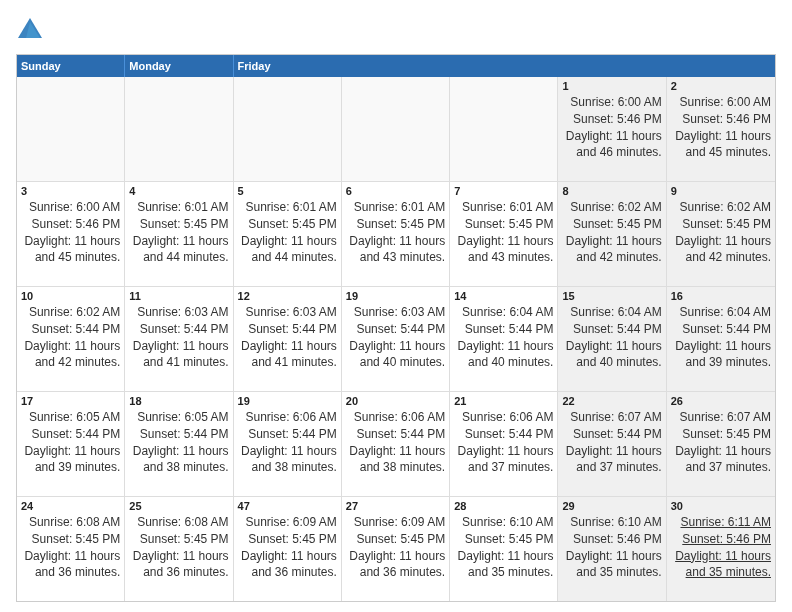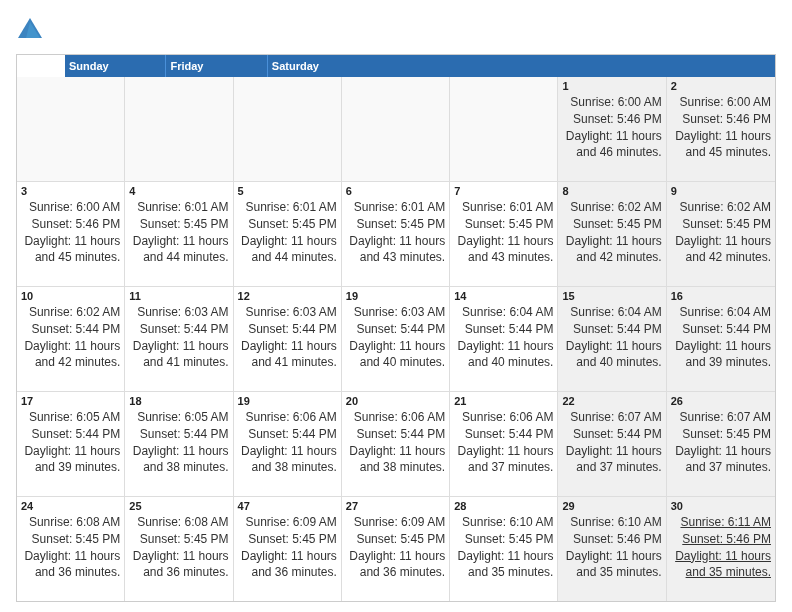--- a/index.html
+++ b/index.html
@@ -54,21 +54,20 @@
     .calendar {
       flex: 1;
       display: flex;
       flex-direction: column;
       border: 1px solid #ccc;
     }
     .cal-header {
       display: grid;
       grid-template-columns: repeat(7, 1fr);
       background: #2b6cb0;
-      margin-left: 48px;
     }
     .cal-header-cell {
       color: #fff;
       font-size: 11px;
       font-weight: bold;
       padding: 5px 4px;
       text-align: left;
       border-right: 1px solid #4a90d9;
     }
     .cal-header-cell:last-child { border-right: none; }
@@ -127,22 +126,22 @@
     </div>
     <div class="title-block">
       <div class="month-title"></div>
       <div class="subtitle"></div>
     </div>
   </div>
 
   <div class="calendar">
     <div class="cal-header">
     <div class="cal-header-cell">Sunday</div>
+        <div class="cal-header-cell">Monday</div>
         <div class="cal-header-cell">Friday</div>
-        <div class="cal-header-cell">Saturday</div>
       </div>
     <div class="cal-body">
     <div class="cal-row">
           <div class="cal-cell empty"></div>
           <div class="cal-cell empty"></div>
           <div class="cal-cell empty"></div>
           <div class="cal-cell empty"></div>
           <div class="cal-cell empty"></div>
           <div class="cal-cell shaded">
             <span class="day-num">1</span>

